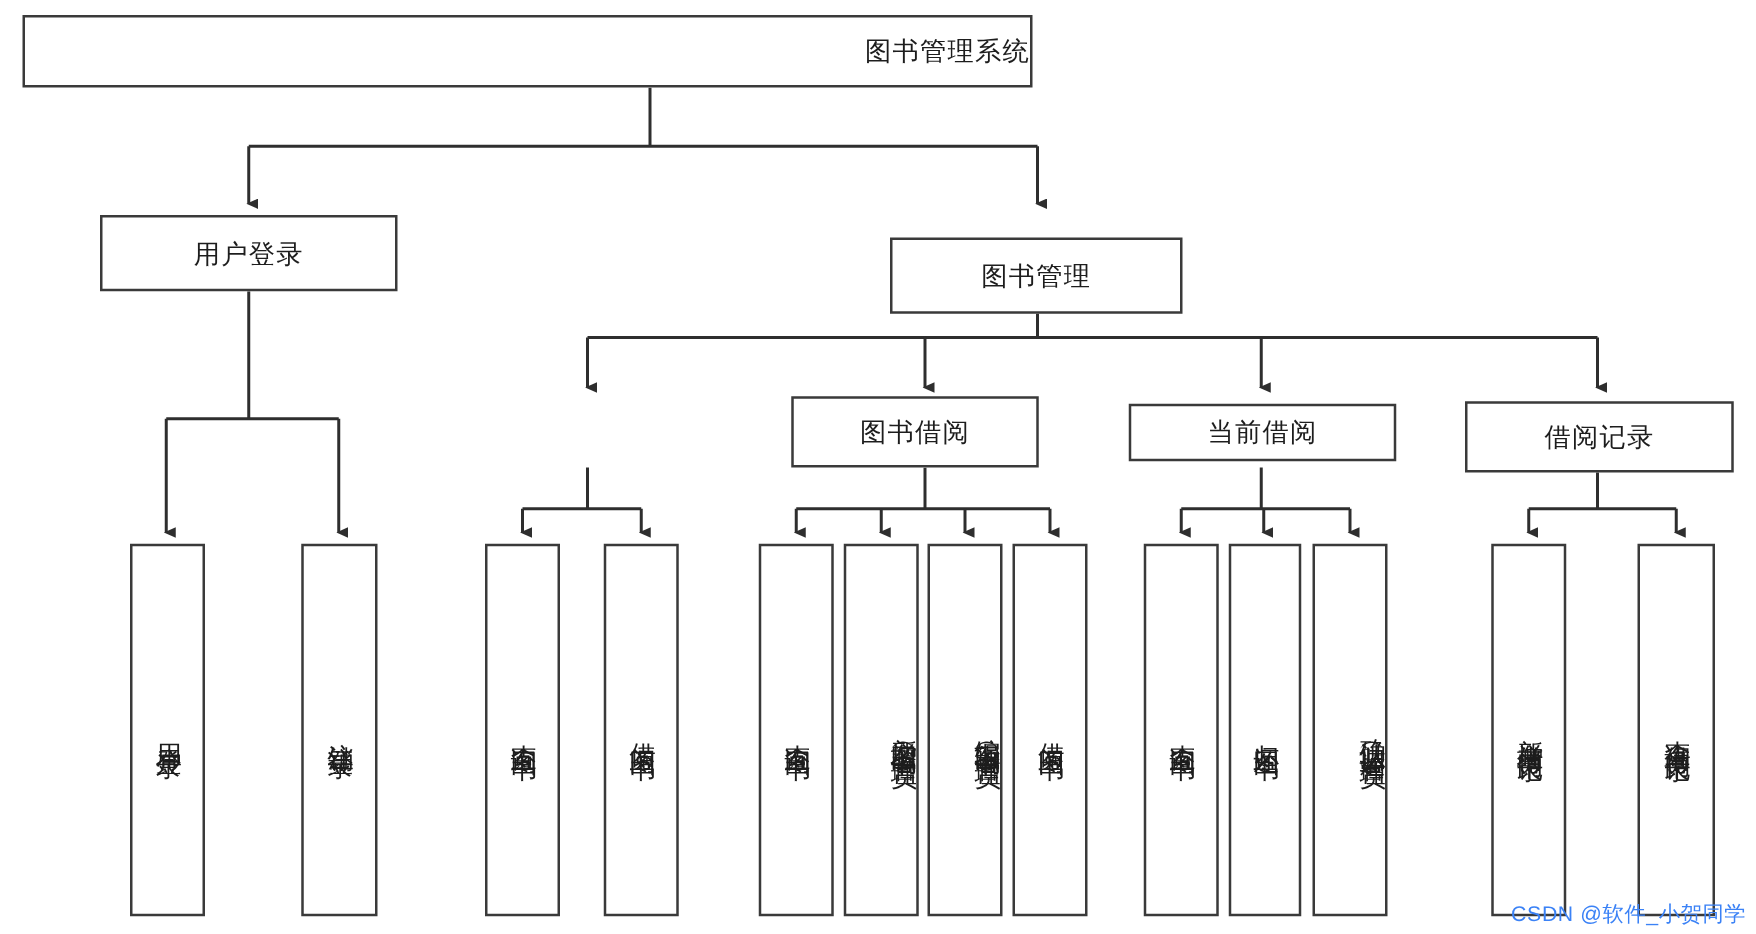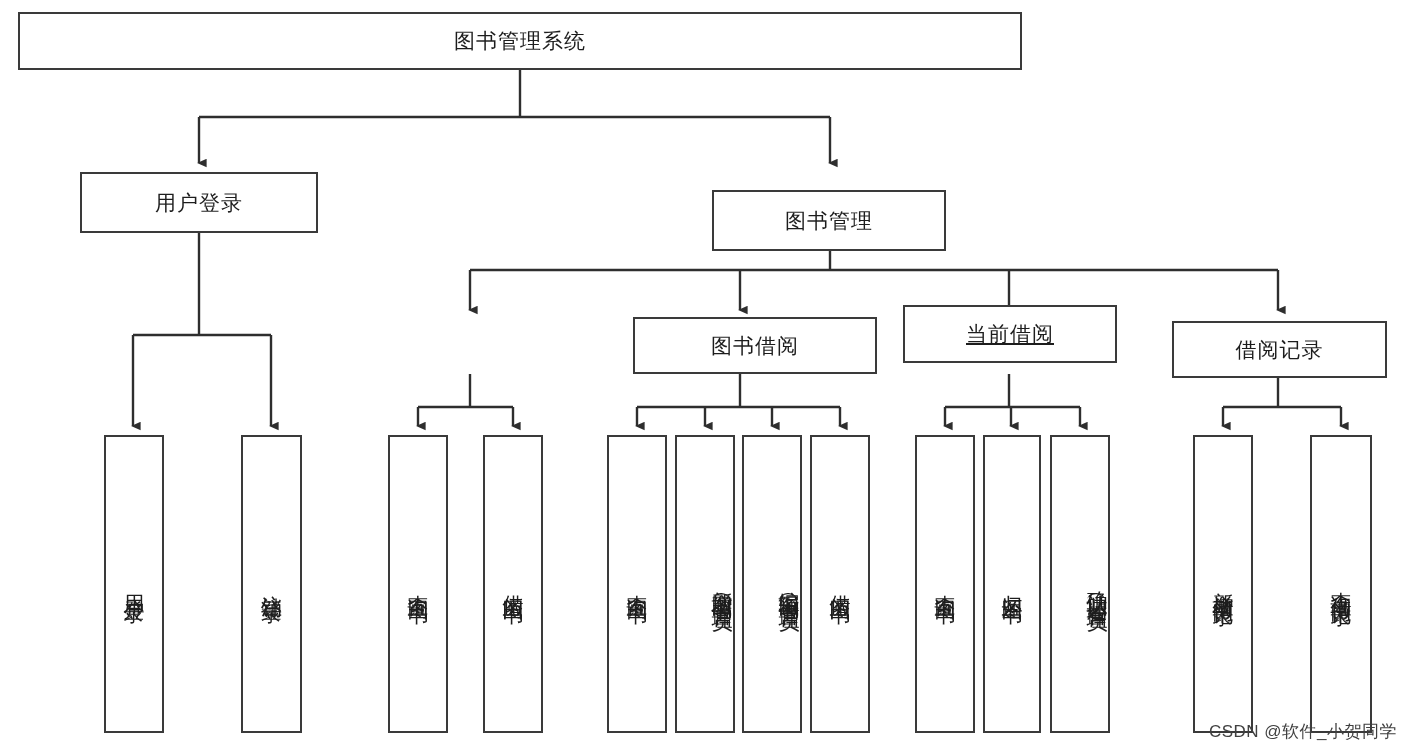--- a/index.html
+++ b/index.html
@@ -56,21 +56,21 @@
   }
   .node-label {
     display: block;
     white-space: nowrap;
   }
   #watermark {
     position: absolute;
     right: 8px;
     bottom: 4px;
     font-size: 17px;
-    color: #404040;
+    color: #3b82f6;
     z-index: 3;
     white-space: nowrap;
     letter-spacing: 0.5px;
   }
 </style>
 </head>
 <body>
 
 <div id="canvas">
 
@@ -118,38 +118,38 @@
       <path d="M1011,407 L1011,426" marker-end="url(#arrow)"></path>
       <path d="M1080,407 L1080,426" marker-end="url(#arrow)"></path>
 
       <path d="M1278,374 L1278,407"></path>
       <path d="M1223,407 L1341,407"></path>
       <path d="M1223,407 L1223,426" marker-end="url(#arrow)"></path>
       <path d="M1341,407 L1341,426" marker-end="url(#arrow)"></path>
     </g>
   </svg>
 
-  <div class="node horizontal" style="left:18px; top:12px; width:1004px; height:58px;">
+  <div class="node horizontal" style="left:18px; top:12px; width:808px; height:58px;justify-content:flex-end;">
     <span class="node-label">图书管理系统</span>
   </div>
 
   <div class="node horizontal" style="left:80px; top:172px; width:238px; height:61px;">
     <span class="node-label">用户登录</span>
   </div>
 
   <div class="node horizontal" style="left:712px; top:172px; width:234px; height:61px;margin-top:18px;">
     <span class="node-label">图书管理</span>
   </div>
 
 
-  <div class="node horizontal" style="left:633px; top:317px; width:244px; height:57px;">
+  <div class="node horizontal" style="left:633px; top:317px; width:198px; height:57px;">
     <span class="node-label">图书借阅</span>
   </div>
 
-  <div class="node horizontal" style="left:903px; top:305px; width:214px; height:58px;text-decoration:underline;">
+  <div class="node horizontal" style="left:903px; top:323px; width:214px; height:46px;">
     <span class="node-label">当前借阅</span>
   </div>
 
   <div class="node horizontal" style="left:1172px; top:321px; width:215px; height:57px;">
     <span class="node-label">借阅记录</span>
   </div>
 
   <div class="node vertical centered" style="left:104px; top:435px; width:60px; height:298px;">
     <span class="node-label">用户登录</span>
   </div>

